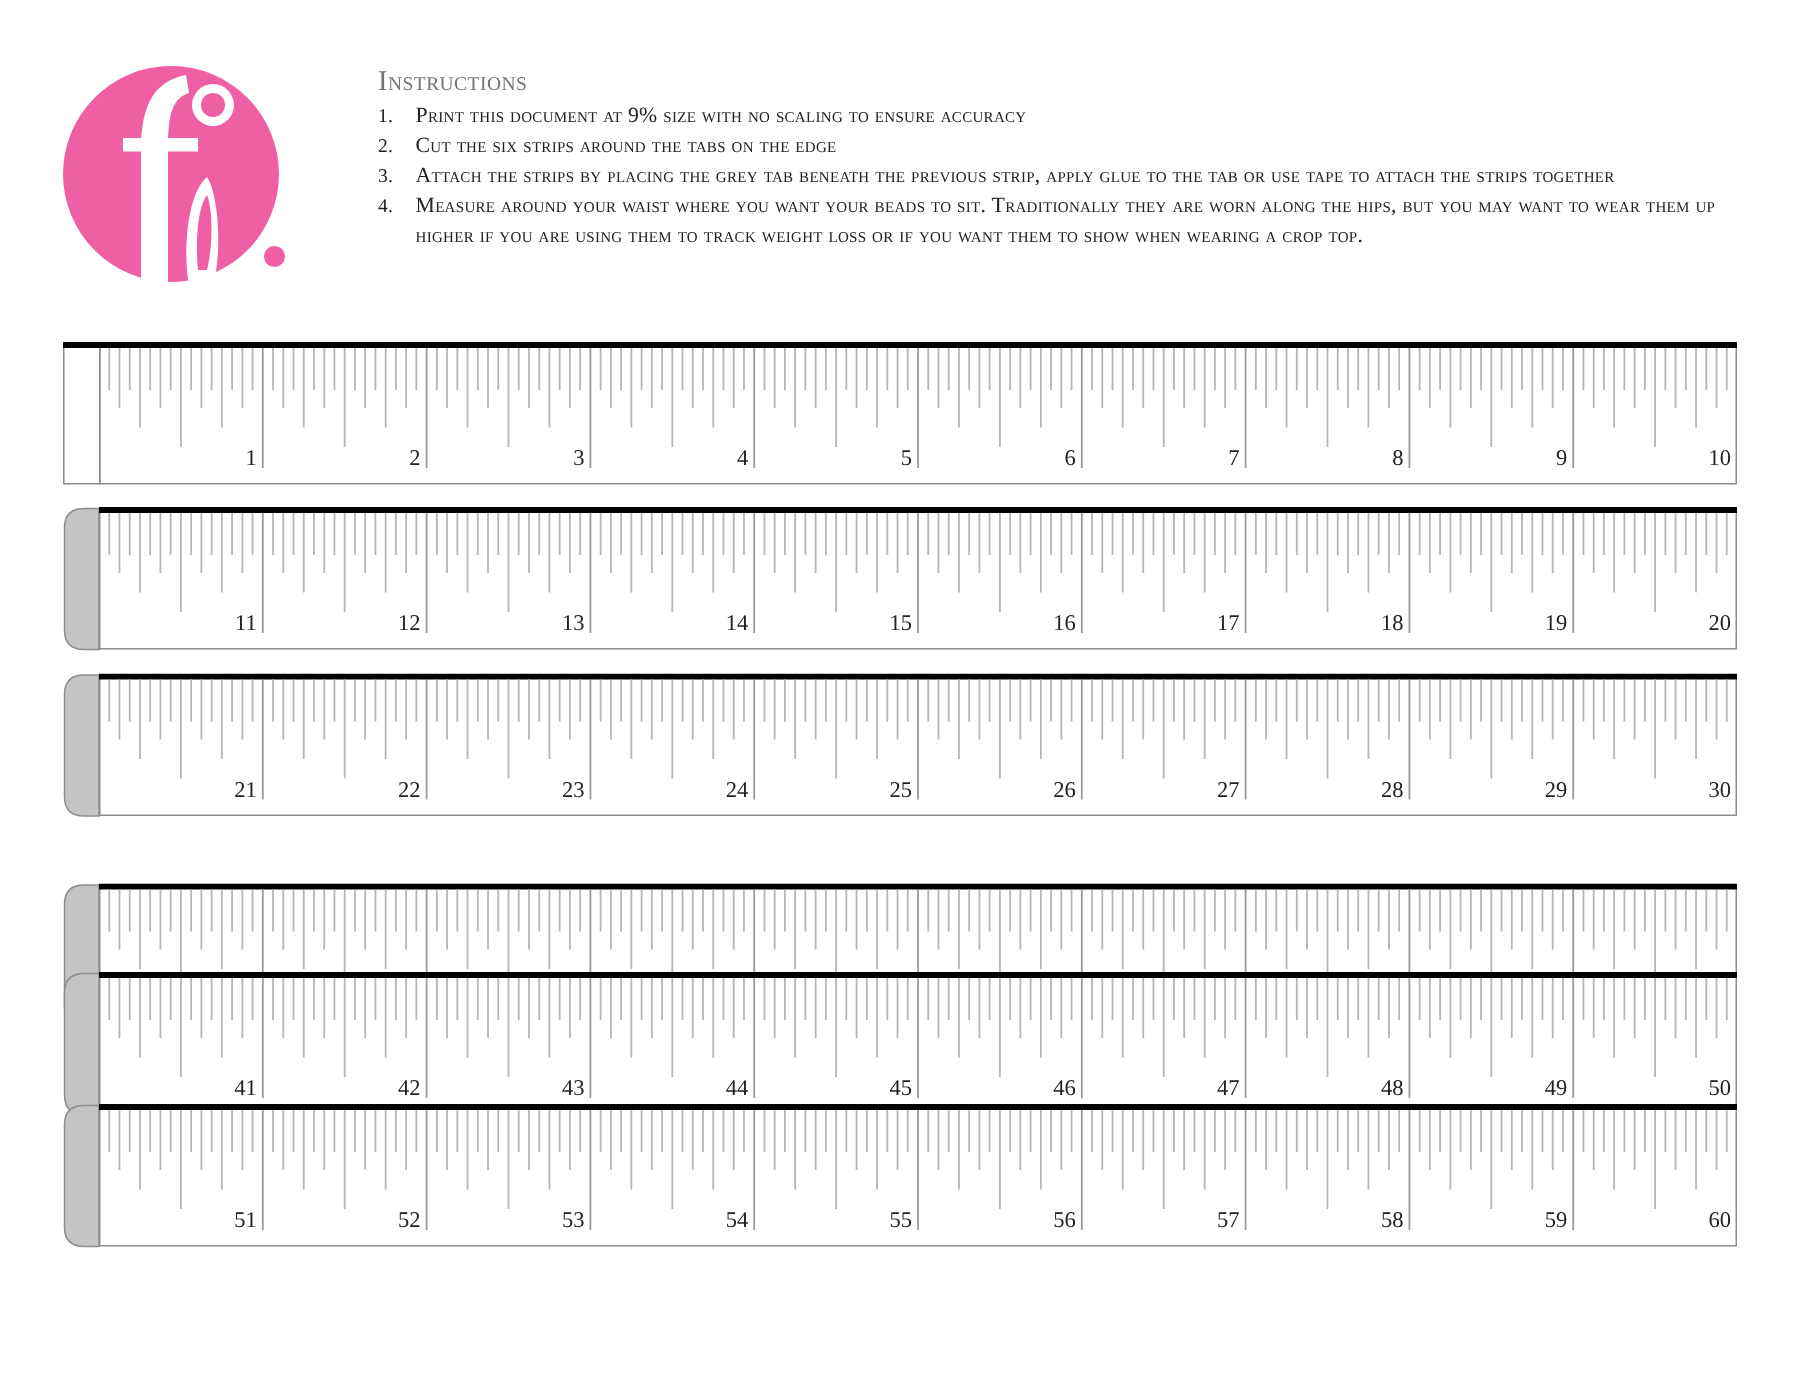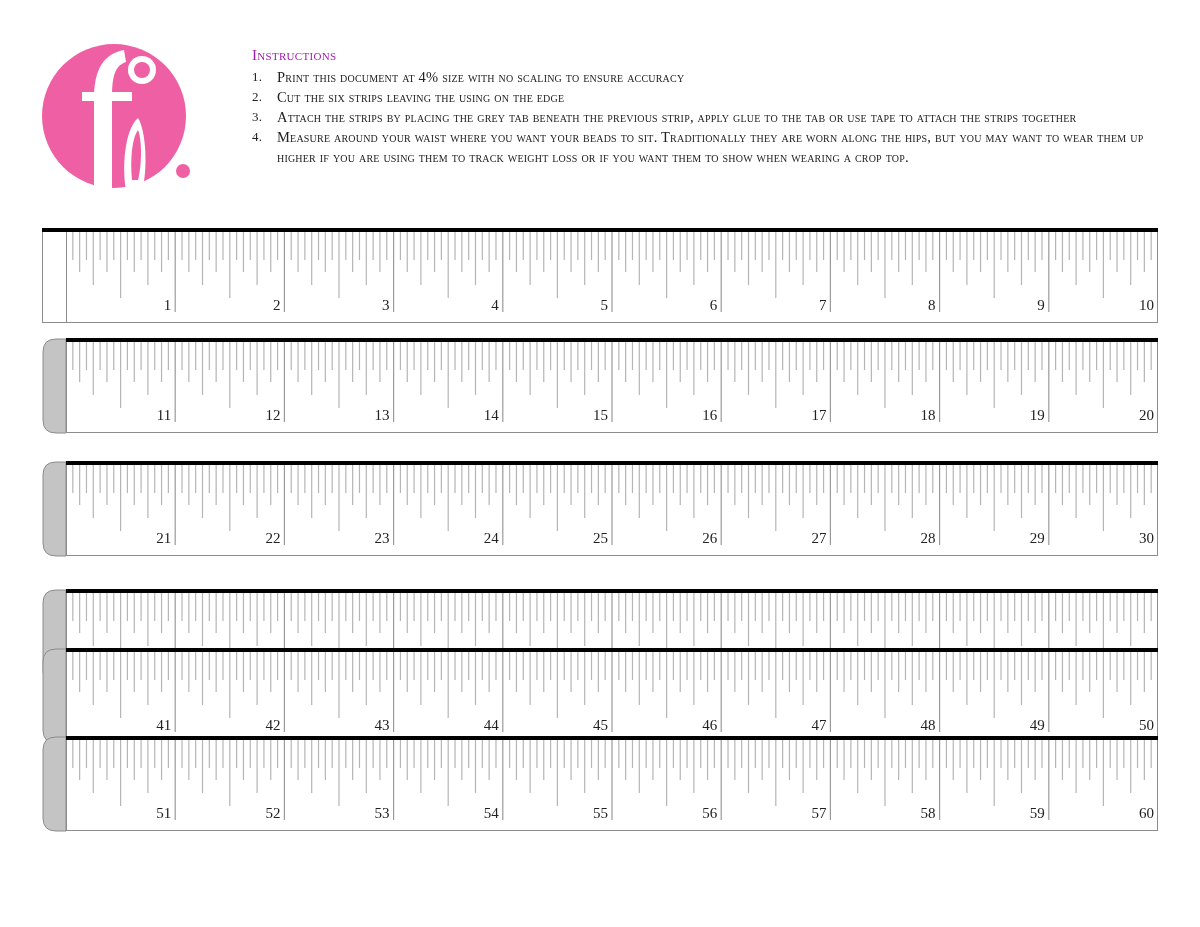--- a/index.html
+++ b/index.html
@@ -1,21 +1,21 @@
 <!DOCTYPE html>
 <html><head>
 <meta charset="utf-8">
 <style>
   html, body { margin: 0; padding: 0; background: #ffffff; }
   body { width: 1200px; height: 927px; position: relative; overflow: hidden;
          font-family: "DejaVu Serif", serif; color: #222; }
   .logo { position: absolute; left: 42px; top: 40px; width: 152px; height: 152px; }
   .instructions { position: absolute; left: 252px; top: 44px; width: 900px; }
-  .instr-title { font-family: "Liberation Serif", serif; font-size: 15px; font-variant: small-caps;
-                 letter-spacing: 0.3px; color: #a21caf; margin: 0 0 1px 0; line-height: 22px; }
+  .instr-title { font-family: "Liberation Serif", serif; font-size: 19px; font-variant: small-caps;
+                 letter-spacing: 0.3px; color: #737373; margin: 0 0 1px 0; line-height: 22px; }
   .instr-list { margin: 0; padding: 0; list-style: none; }
   .instr-item { display: flex; font-family: "Liberation Serif", serif; font-size: 14.5px;
                 font-variant: small-caps; line-height: 20px; color: #222; letter-spacing: 0.2px; }
   .instr-num { width: 25px; flex: none; font-variant: normal; font-size: 13px; }
   .instr-text { flex: 1; }
   .strip { position: absolute; left: 42px; width: 1116px; height: 96px; }
   .strip svg { position: absolute; left: 0; top: 0; }
 </style>
 </head>
 <body>
@@ -37,25 +37,25 @@
     <circle cx="138" cy="130" r="9" fill="#ffffff"></circle>
     <circle cx="141" cy="131" r="7" fill="#ef5fa3"></circle>
   </svg>
 </div>
 
 <div class="instructions">
   <div class="instr-title">Instructions</div>
   <ul class="instr-list">
     <li class="instr-item">
       <span class="instr-num">1.</span>
-      <span class="instr-text">Print this document at 4% size with no scaling to ensure accuracy</span>
+      <span class="instr-text">Print this document at 9% size with no scaling to ensure accuracy</span>
     </li>
     <li class="instr-item">
       <span class="instr-num">2.</span>
-      <span class="instr-text">Cut the six strips leaving the using on the edge</span>
+      <span class="instr-text">Cut the six strips around the tabs on the edge</span>
     </li>
     <li class="instr-item">
       <span class="instr-num">3.</span>
       <span class="instr-text">Attach the strips by placing the grey tab beneath the previous strip, apply glue to the tab or use tape to attach the strips together</span>
     </li>
     <li class="instr-item">
       <span class="instr-num">4.</span>
       <span class="instr-text">Measure around your waist where you want your beads to sit. Traditionally they are worn along the hips, but you may want to wear them up higher if you are using them to track weight loss or if you want them to show when wearing a crop top.</span>
     </li>
   </ul>
@@ -406,21 +406,21 @@
       <text x="347.6" y="82" text-anchor="end" font-size="15" font-family="&quot;Liberation Serif&quot;, serif" fill="#222">13</text>
       <text x="456.8" y="82" text-anchor="end" font-size="15" font-family="&quot;Liberation Serif&quot;, serif" fill="#222">14</text>
       <text x="566" y="82" text-anchor="end" font-size="15" font-family="&quot;Liberation Serif&quot;, serif" fill="#222">15</text>
       <text x="675.2" y="82" text-anchor="end" font-size="15" font-family="&quot;Liberation Serif&quot;, serif" fill="#222">16</text>
       <text x="784.4" y="82" text-anchor="end" font-size="15" font-family="&quot;Liberation Serif&quot;, serif" fill="#222">17</text>
       <text x="893.6" y="82" text-anchor="end" font-size="15" font-family="&quot;Liberation Serif&quot;, serif" fill="#222">18</text>
       <text x="1002.8000000000001" y="82" text-anchor="end" font-size="15" font-family="&quot;Liberation Serif&quot;, serif" fill="#222">19</text>
       <text x="1112" y="82" text-anchor="end" font-size="15" font-family="&quot;Liberation Serif&quot;, serif" fill="#222">20</text>
     </svg>
   </div>
-<div class="strip" style="top:461px">
+<div class="strip" style="top:449px">
     <svg width="1116" height="96">
       <rect x="24.5" y="1.5" width="1091" height="93" fill="#fff" stroke="#8c8c8c" stroke-width="1"></rect>
       <path d="M24 1 L14 1 Q1 1 1 14 L1 82 Q1 95 14 95 L24 95 Z" fill="#c4c4c4" stroke="#8c8c8c" stroke-width="1"></path>
       <rect x="24" y="0" width="1092" height="4" fill="#000000"></rect>
       <line x1="30.825" y1="4" x2="30.825" y2="32" stroke="#b5b5b5" stroke-width="1.2"></line>
       <line x1="37.65" y1="4" x2="37.65" y2="44" stroke="#b5b5b5" stroke-width="1.2"></line>
       <line x1="44.475" y1="4" x2="44.475" y2="32" stroke="#b5b5b5" stroke-width="1.2"></line>
       <line x1="51.3" y1="4" x2="51.3" y2="57" stroke="#b5b5b5" stroke-width="1.2"></line>
       <line x1="58.125" y1="4" x2="58.125" y2="32" stroke="#b5b5b5" stroke-width="1.2"></line>
       <line x1="64.95" y1="4" x2="64.95" y2="44" stroke="#b5b5b5" stroke-width="1.2"></line>

